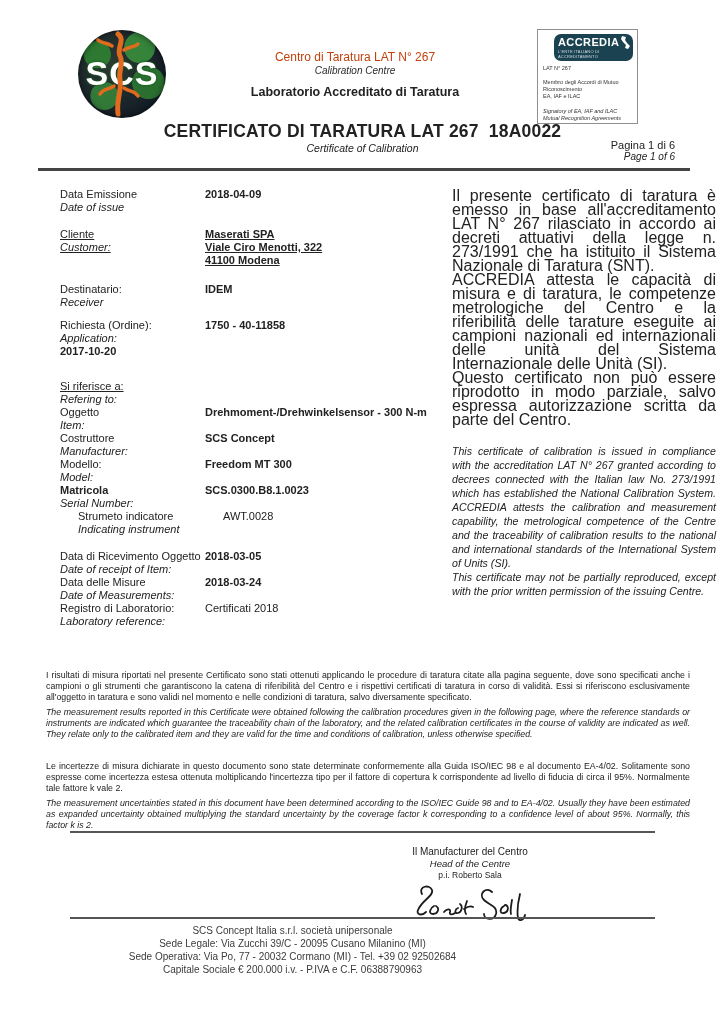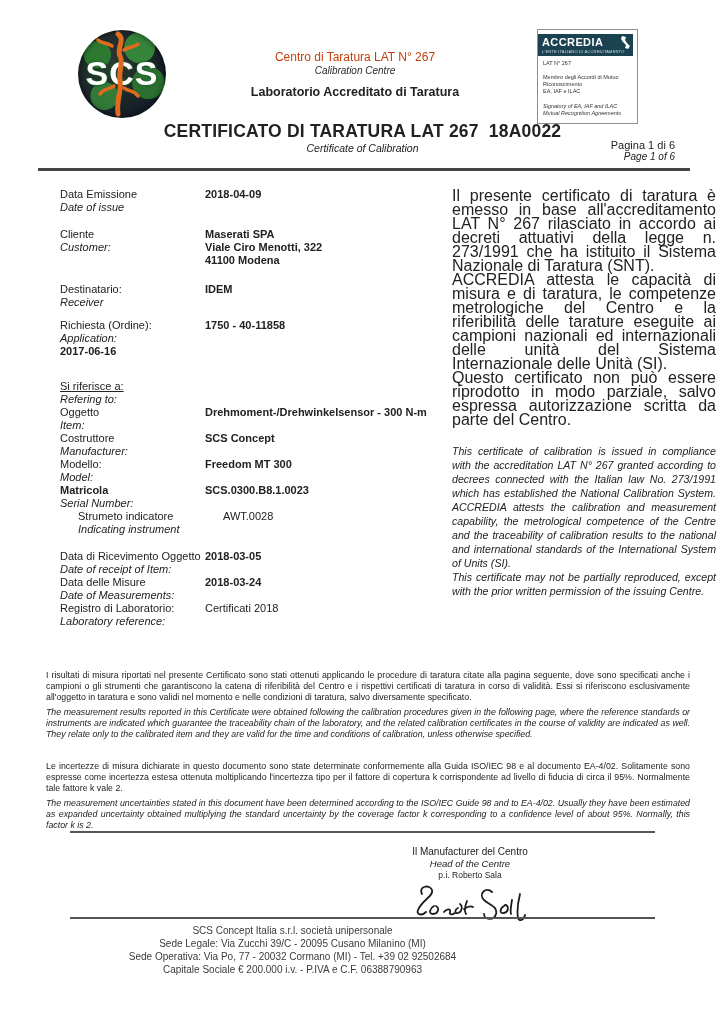--- a/index.html
+++ b/index.html
@@ -22,21 +22,21 @@
     text-shadow:0 0 3px #1b5e20, 0 0 2px #1b5e20; }
   .logo-gecko { position:absolute; left:0; top:0; }
 
   .centre-head { position:absolute; left:190px; top:50px; width:330px; text-align:center; }
   .centre-l1 { font-size:12px; color:#c2410c;text-align:center; }
   .centre-l2 { font-size:10px; font-style:italic; color:#2b2b2b; margin-top:1px; }
   .centre-l3 { font-size:12.5px; font-weight:bold; margin-top:9px; }
 
   .accredia-box { position:absolute; left:537px; top:29px; width:101px; height:95px;
     border:1px solid #8f8f8f; background:#fff; }
-  .accredia-band { margin:4px 4px 2px 0; background:#1b4250; color:#fff; padding:2px 3px 2px 4px; position:relative; }
+  .accredia-band { margin:4px 4px 2px 16px; background:#1b4250; color:#fff; padding:2px 3px 2px 4px; position:relative;border-radius:7px; }
   .accredia-brand { font-size:11px; font-weight:bold; letter-spacing:.4px; line-height:12px; }
   .accredia-sub { font-size:4px; letter-spacing:.2px; color:#cfdde3; margin-top:1px; }
   .accredia-italy { position:absolute; right:3px; top:2px; }
   .accredia-body { padding:2px 5px; font-size:5.5px; line-height:7px; color:#333; }
   .accredia-lat { margin-bottom:7px; }
   .accredia-mem { white-space:pre-line; margin-bottom:8px; }
   .accredia-sig { white-space:pre-line; font-style:italic; }
 
   
   .title-wrap { position:absolute; left:0; top:121px; width:725px; text-align:center; }
@@ -52,21 +52,21 @@
 
   
   .fields { position:absolute; left:60px; top:188px; width:390px; font-size:11px; }
   .frow { display:flex; align-items:flex-start; }
   .labels { width:145px; flex:none; }
   .lab-it { line-height:13px; }
   .lab-en { line-height:13px; font-style:italic; }
   .value { line-height:13px; white-space:pre-line; }
   .bold { font-weight:bold; }
   .underline { text-decoration:underline; }
-  .mb14 { margin-bottom:14px; } .mb16 { margin-bottom:16px; } .mb10 { margin-bottom:10px; }
+  .mb14 { margin-bottom:14px; } .mb16 { margin-bottom:16px;text-decoration:underline; } .mb10 { margin-bottom:10px; }
   .mb22 { margin-bottom:22px; } .mb0 { margin-bottom:0; }
   .indent .labels { padding-left:18px; }
   .indent .value { margin-left:18px; }
 
   
   .accr-col { position:absolute; left:452px; top:189px; width:264px; }
   .accr-it { font-size:16px; line-height:14px; text-align:justify; white-space:pre-line; }
   .accr-en { font-size:10.6px; line-height:14px; text-align:justify; white-space:pre-line;
              font-style:italic; margin-top:17px; }
 
@@ -166,21 +166,21 @@
 
     <div class="frow mb0">
       <div class="labels">
         <div class="lab-it">Richiesta (Ordine):</div>
         <div class="lab-en">Application:</div>
       </div>
       <div class="value bold">1750 - 40-11858</div>
     </div>
 
     <div class="frow mb22">
-      <div class="value bold">2017-06-16</div>
+      <div class="value bold">2017-10-20</div>
     </div>
 
     <div class="frow mb0">
       <div class="labels">
         <div class="lab-it underline">Si riferisce a:</div>
         <div class="lab-en">Refering to:</div>
       </div>
     </div>
 
     <div class="frow mb0">

